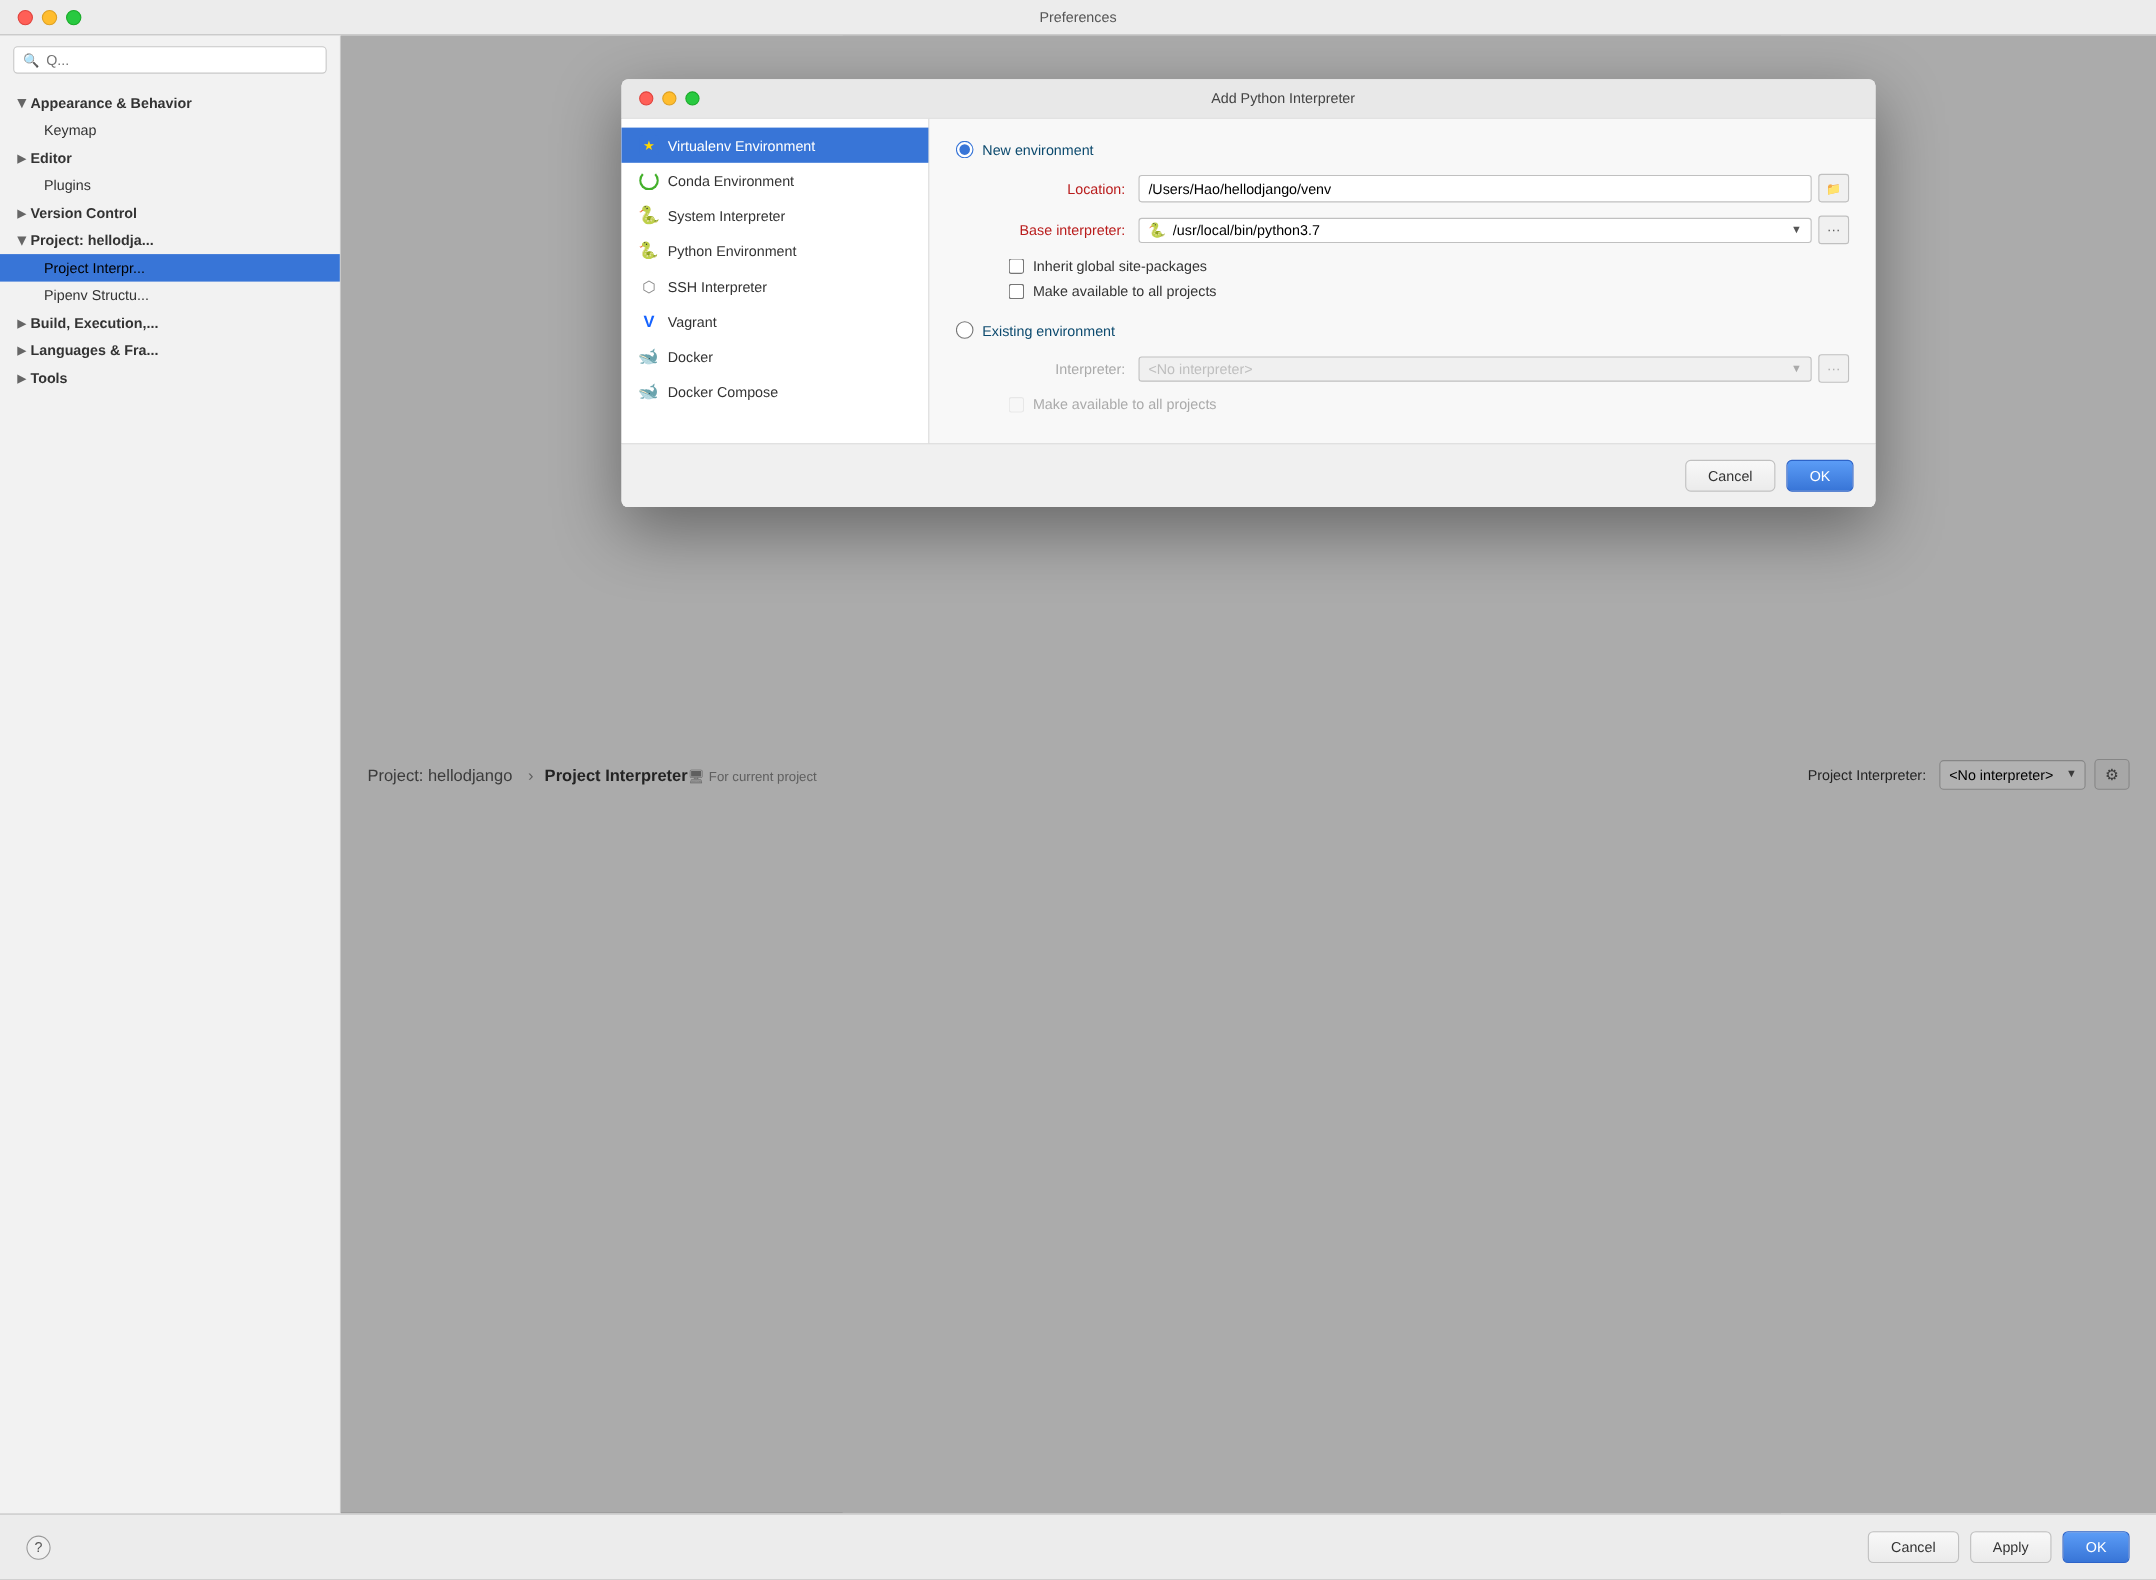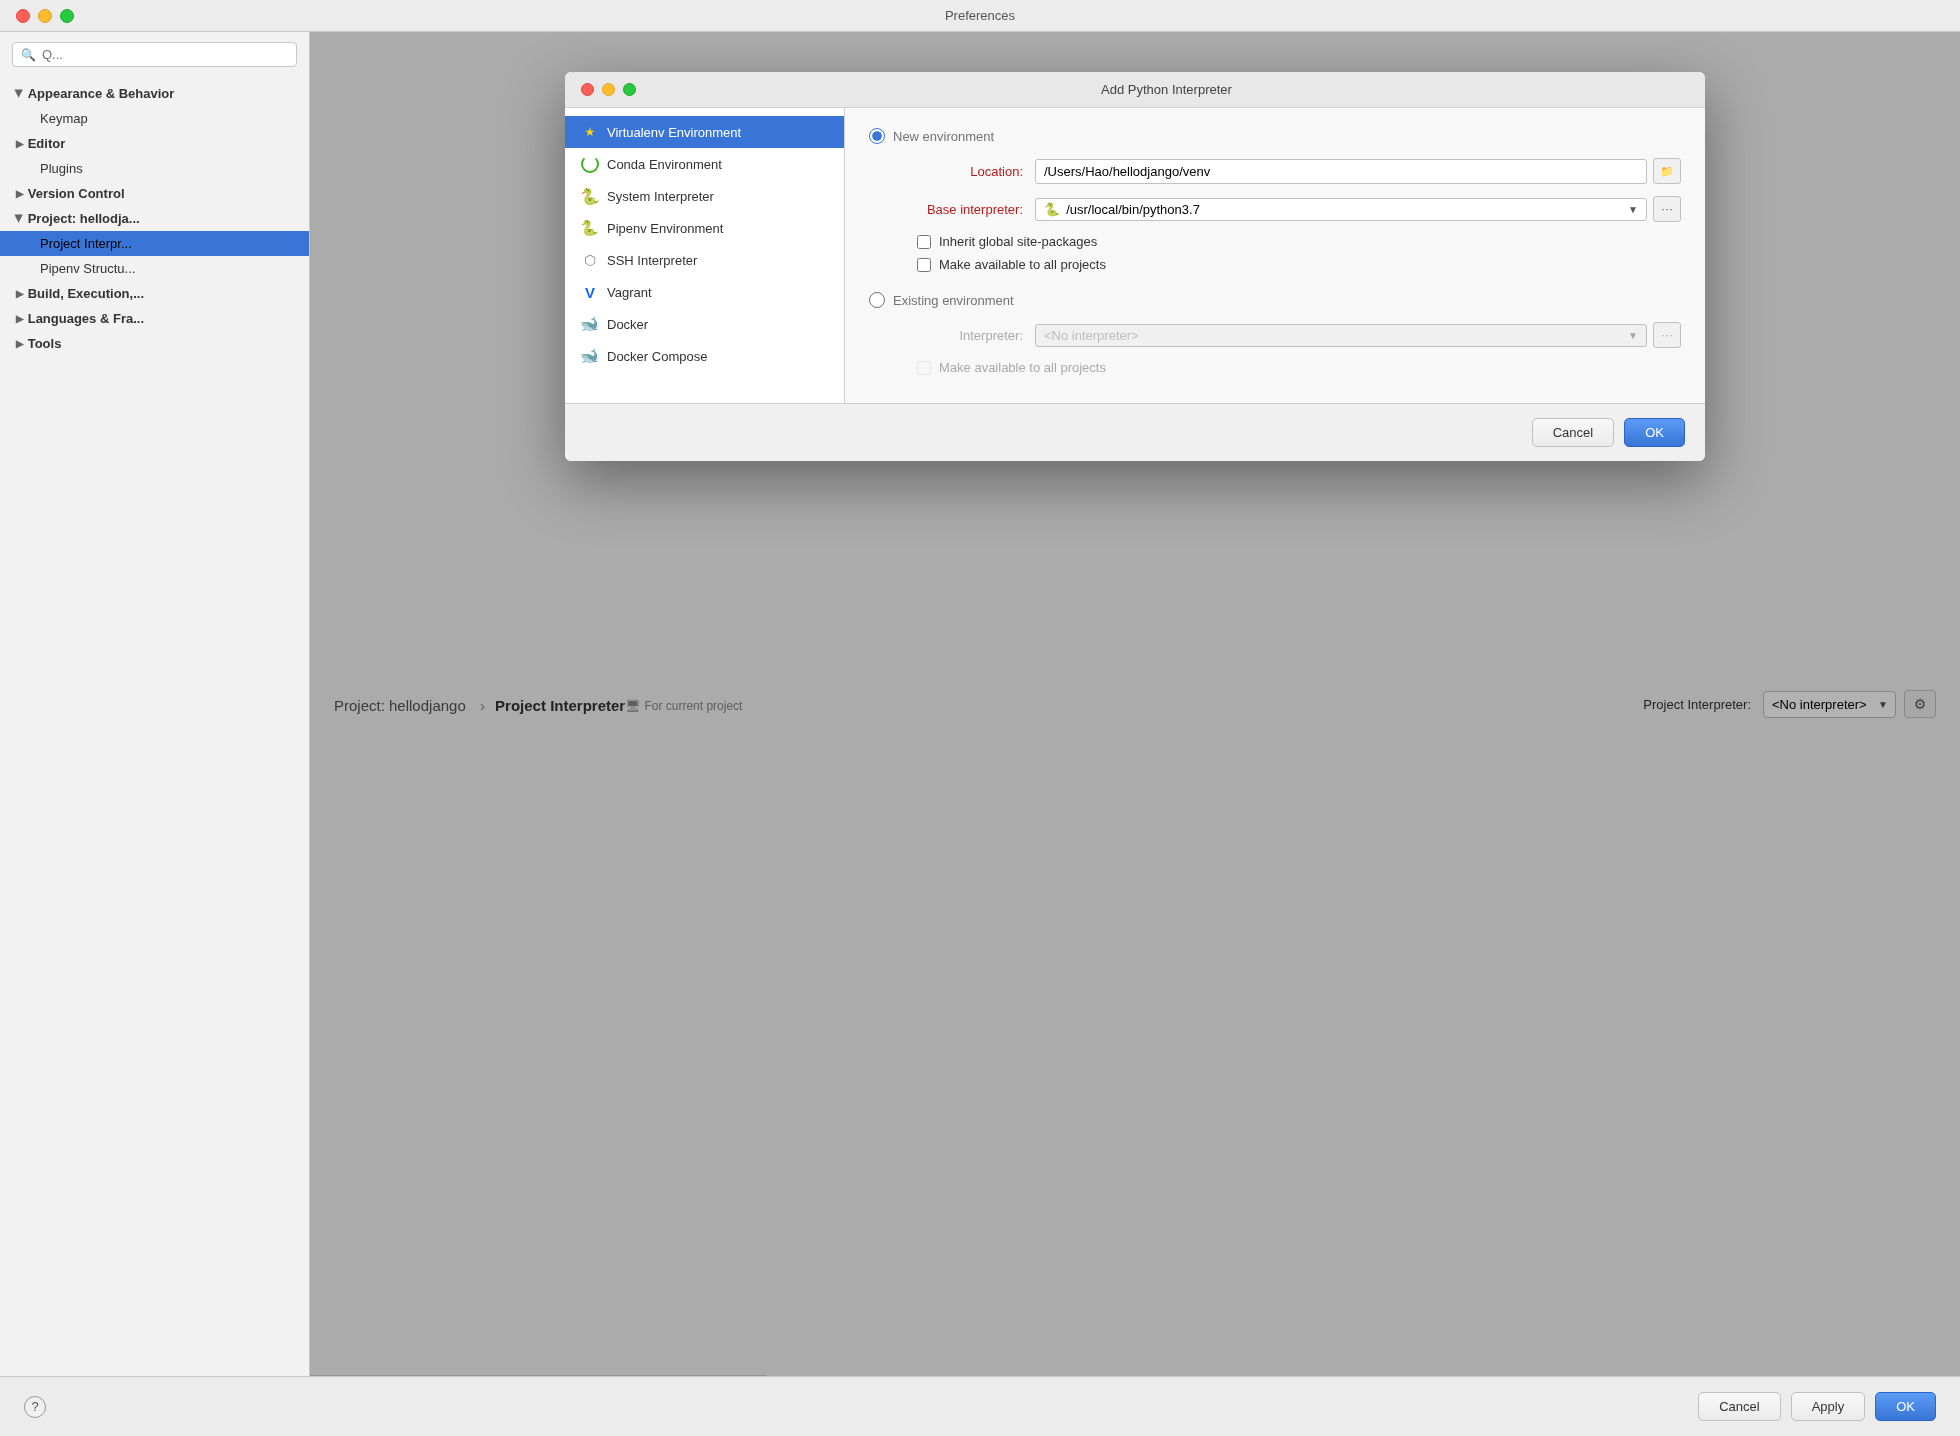--- a/index.html
+++ b/index.html
@@ -279,21 +279,21 @@
       display: flex;
       align-items: center;
       gap: 8px;
       margin-bottom: 14px;
     }
     .radio-input {
       width: 16px; height: 16px;
       cursor: pointer;
       accent-color: #3875d7;
     }
-    .radio-label { font-size: 13px; font-weight: 500; color: #737373; }
+    .radio-label { font-size: 13px; font-weight: 500; color: #0c4a6e; }
 
     .form-rows { margin-left: 24px; }
     .form-row {
       display: flex;
       align-items: center;
       gap: 12px;
       margin-bottom: 12px;
     }
     .form-label {
       width: 130px;
@@ -577,21 +577,21 @@
               <span>Conda Environment</span>
             </div>
 
             <div class="dialog-sidebar-item">
               <div class="env-icon" style="font-size:16px;">🐍</div>
               <span>System Interpreter</span>
             </div>
 
             <div class="dialog-sidebar-item">
               <div class="env-icon" style="font-size:15px;">🐍</div>
-              <span>Pipenv Environment</span>
+              <span>Python Environment</span>
             </div>
 
             <div class="dialog-sidebar-item">
               <div class="env-icon" style="color:#888; font-size:14px;">⬡</div>
               <span>SSH Interpreter</span>
             </div>
 
             <div class="dialog-sidebar-item">
               <div class="env-icon" style="color:#1563ff; font-weight:bold; font-size:15px;">V</div>
               <span>Vagrant</span>

